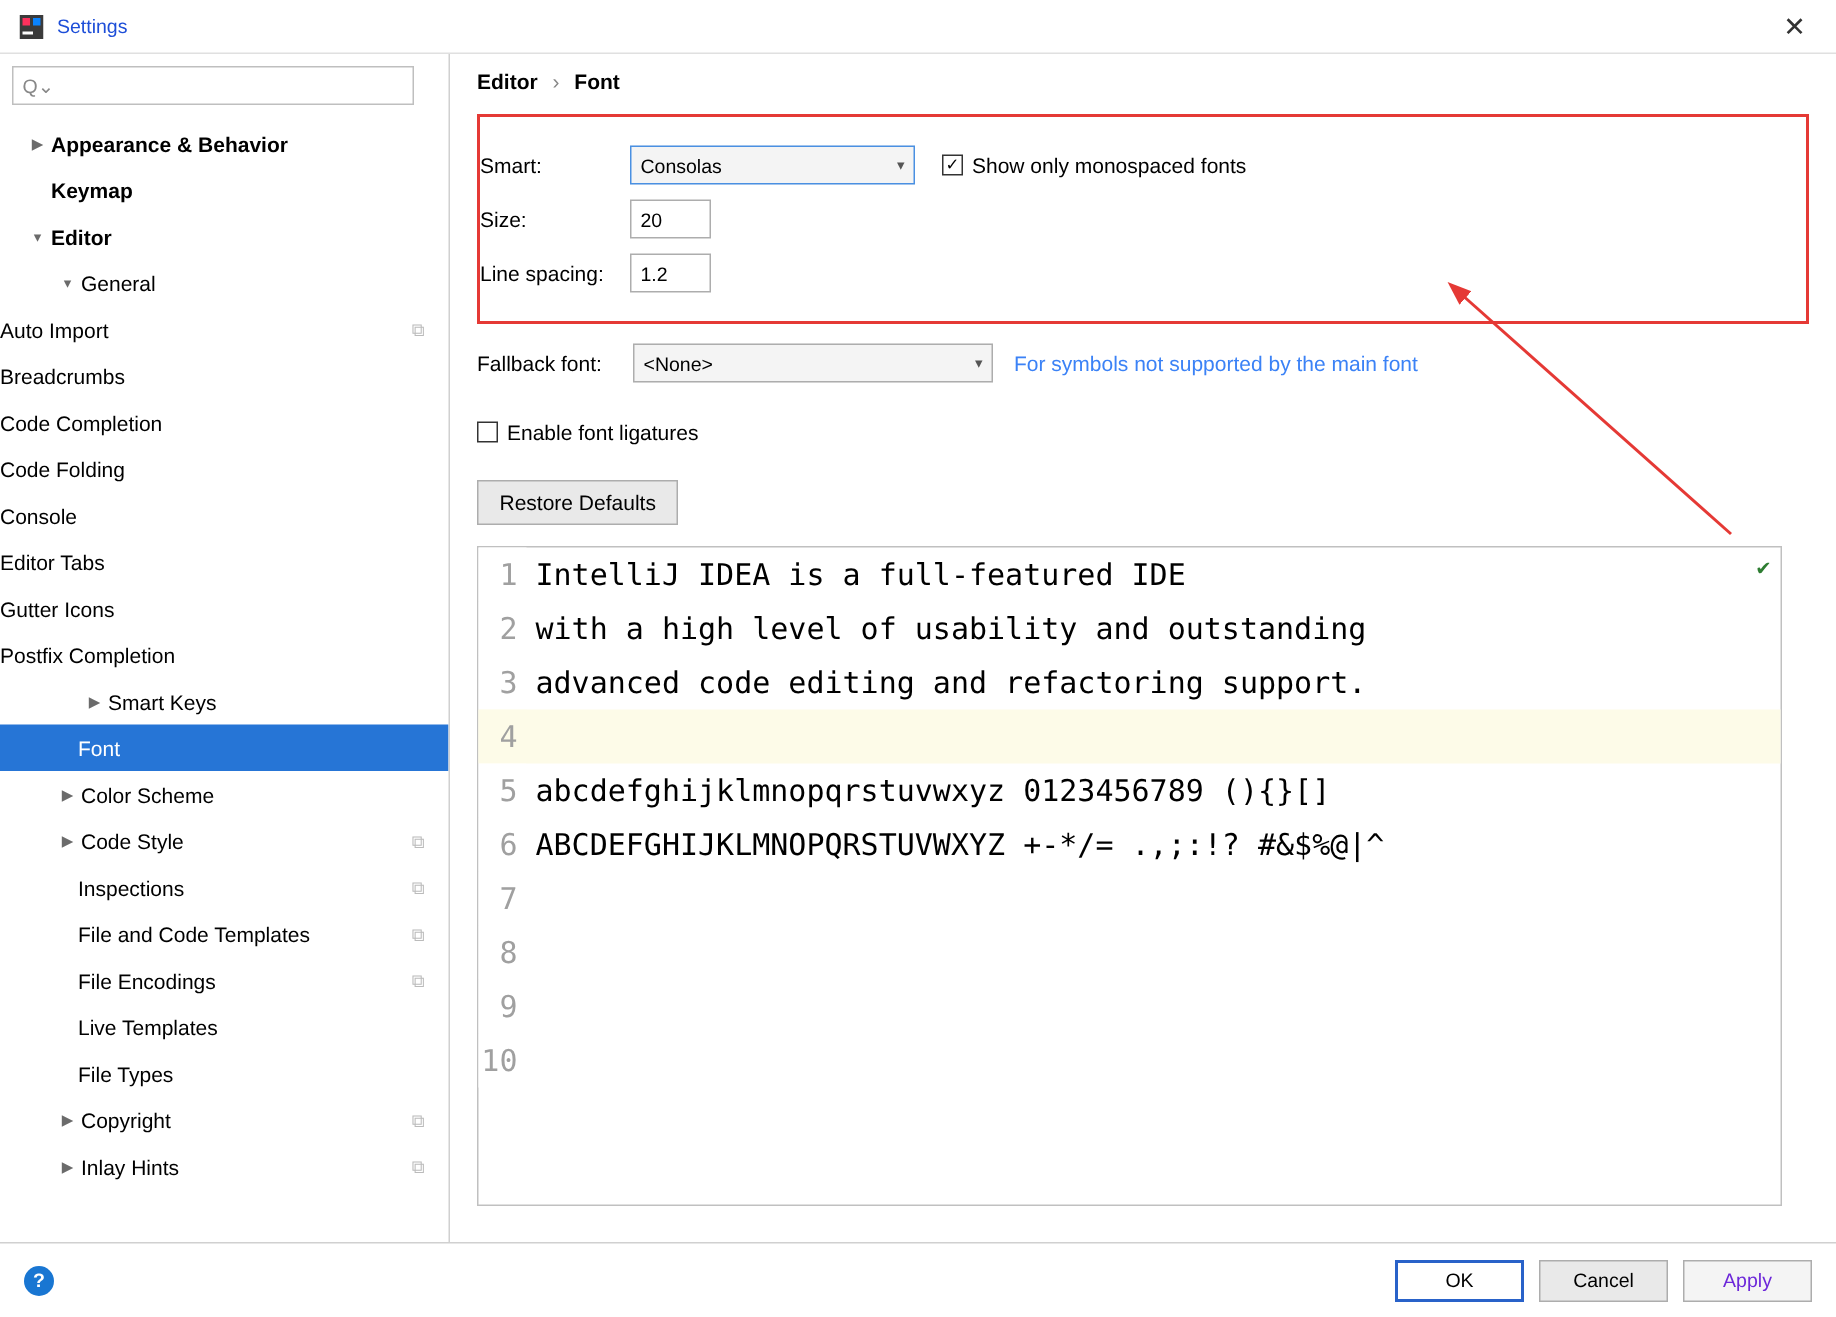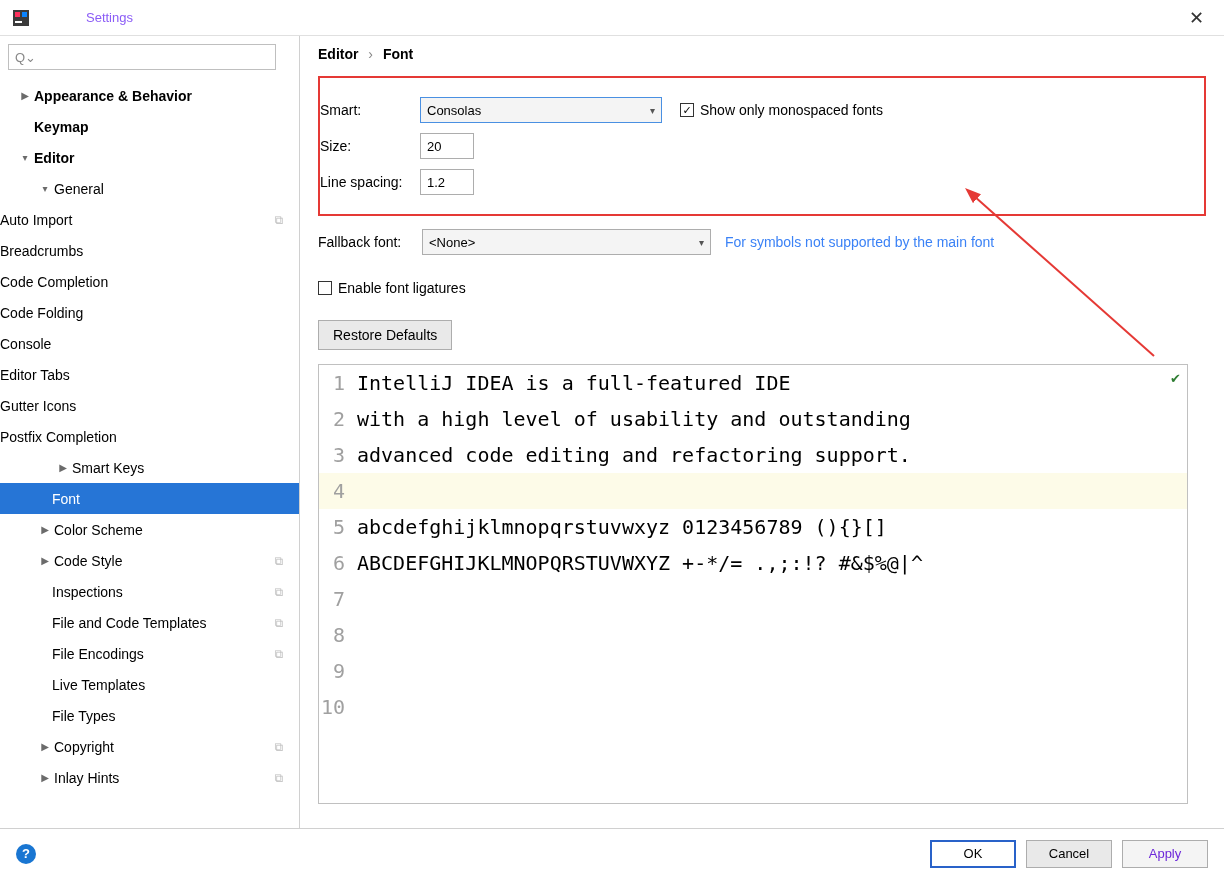--- a/index.html
+++ b/index.html
@@ -1,19 +1,19 @@
 <!DOCTYPE html>
 <html><head>
 <meta charset="utf-8">
 <style>
 * { box-sizing: border-box; margin: 0; padding: 0; }
 body { font-family: "Segoe UI", Arial, sans-serif; font-size: 13px; color: #000; background: #fff; width: 1224px; height: 878px; overflow: hidden; position: relative; }
 .titlebar { display: flex; align-items: center; height: 36px; padding: 0 12px; border-bottom: 1px solid #e0e0e0; }
 .titlebar .app-icon { width: 18px; height: 18px; margin-right: 8px; display: flex; align-items: center; justify-content: center; }
-.titlebar .title { font-size: 13px; color: #8b5cf6; flex: 1; margin-left: 48px; }
+.titlebar .title { font-size: 13px; color: #1d4ed8; flex: 1; }
 .titlebar .close { font-size: 18px; color: #333; cursor: pointer; padding: 4px 8px; }
 .body { display: flex; height: calc(100% - 36px - 50px); }
 .sidebar { width: 300px; border-right: 1px solid #d0d0d0; display: flex; flex-direction: column; }
 .search-wrap { padding: 8px; }
 .search-box { width: 268px; height: 26px; border: 1px solid #bfbfbf; display: flex; align-items: center; padding: 0 6px; background: #fff; }
 .search-box .q { color: #888; font-size: 13px; margin-right: 4px; }
 .search-box input { border: none; outline: none; flex: 1; font-size: 13px; }
 .tree { flex: 1; overflow-y: auto; padding-top: 2px; }
 .tree-item { display: flex; align-items: center; height: 31px; padding-right: 8px; cursor: pointer; position: relative; }
 .tree-item .chev { width: 14px; display: inline-flex; justify-content: center; color: #6b6b6b; font-size: 10px; margin-right: 2px; }
@@ -27,22 +27,22 @@
 .pad-2 { padding-left: 56px; }
 .pad-3 { }
 .pad-nochev-1 { padding-left: 52px; }
 .content { flex: 1; padding: 0; position: relative; }
 .breadcrumb { padding: 10px 18px 14px 18px; font-size: 14px; font-weight: 700; }
 .breadcrumb .sep { color: #888; margin: 0 6px; font-weight: 400; }
 .form-area { position: relative; padding: 0 18px; }
 .red-box { border: 2px solid #e53935; padding: 14px 14px 14px 0; margin-bottom: 8px; }
 .form-row { display: flex; align-items: center; height: 36px; }
 .form-row .lbl { width: 100px; font-size: 14px; }
-.select { height: 26px; border: 1px solid #4a90e2; background: #f4f4f4; display: inline-flex; align-items: center; padding: 0 6px; width: 242px; justify-content: space-between; font-size: 13px; }
-.select.plain { border: 1px solid #adadad; width: 289px; }
+.select { height: 26px; border: 1px solid #4a90e2; background: #f4f4f4; display: inline-flex; align-items: center; padding: 0 6px; width: 190px; justify-content: space-between; font-size: 13px; }
+.select.plain { border: 1px solid #adadad; width: 240px; }
 .select .dd { font-size: 10px; color: #555; }
 .numbox { width: 54px; height: 26px; border: 1px solid #adadad; padding: 0 6px; font-size: 13px; background: #fff; }
 .check { display: inline-flex; align-items: center; gap: 6px; font-size: 14px; }
 .check .box { width: 14px; height: 14px; border: 1px solid #333; display: inline-flex; align-items: center; justify-content: center; font-size: 11px; line-height: 1; background: #fff; }
 .hint { color: #3b82f6; font-size: 14px; margin-left: 14px; }
 .restore-btn { height: 30px; padding: 0 14px; background: #e9e9e9; border: 1px solid #adadad; font-size: 14px; cursor: pointer; margin-top: 14px; margin-bottom: 14px; }
 .preview { border: 1px solid #c0c0c0; background: #fff; margin: 0 18px 0 0; margin-left: 0; height: 440px; position: relative; }
 .gutter-check { position: absolute; right: 6px; top: 6px; color: #2e7d32; font-size: 13px; }
 .code-row { display: flex; font-family: Consolas, monospace; font-size: 20px; line-height: 1.8; }
 .code-row .ln { width: 32px; text-align: right; color: #a0a0a0; padding-right: 6px; background: #fff; border-right: 0px solid #eee; user-select: none; }

